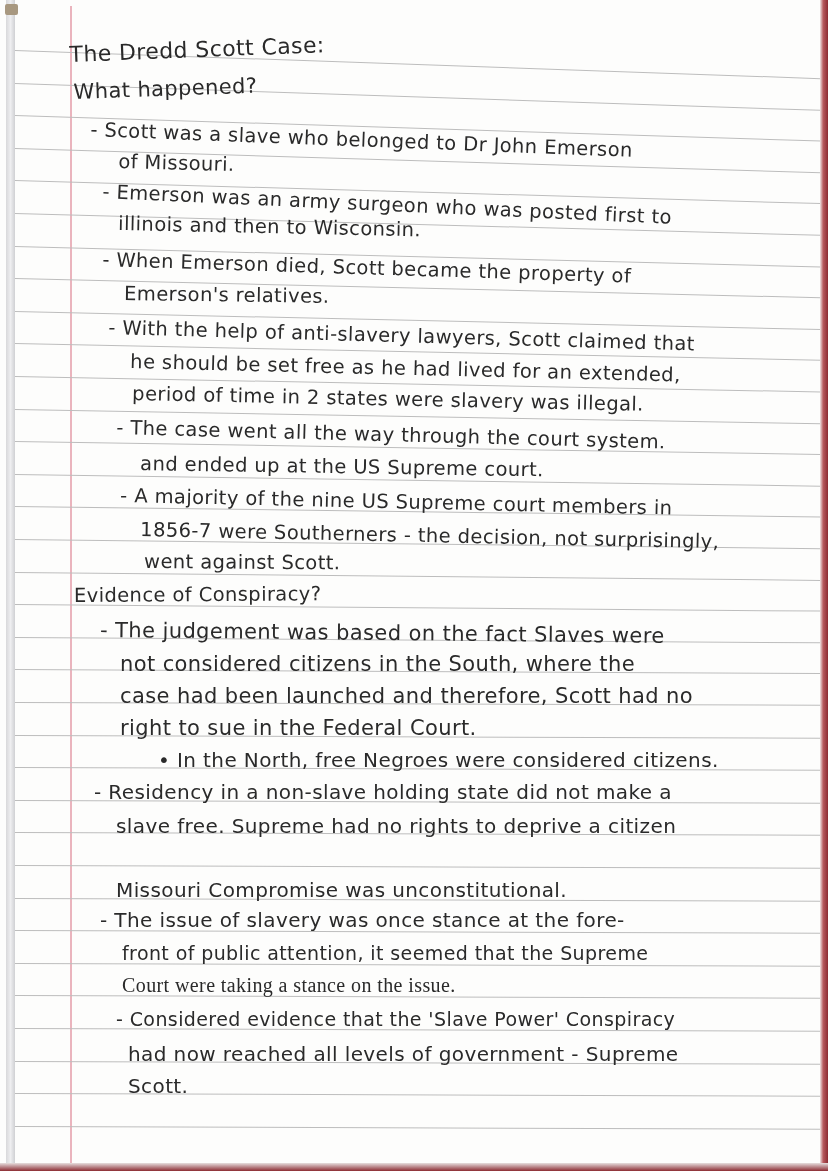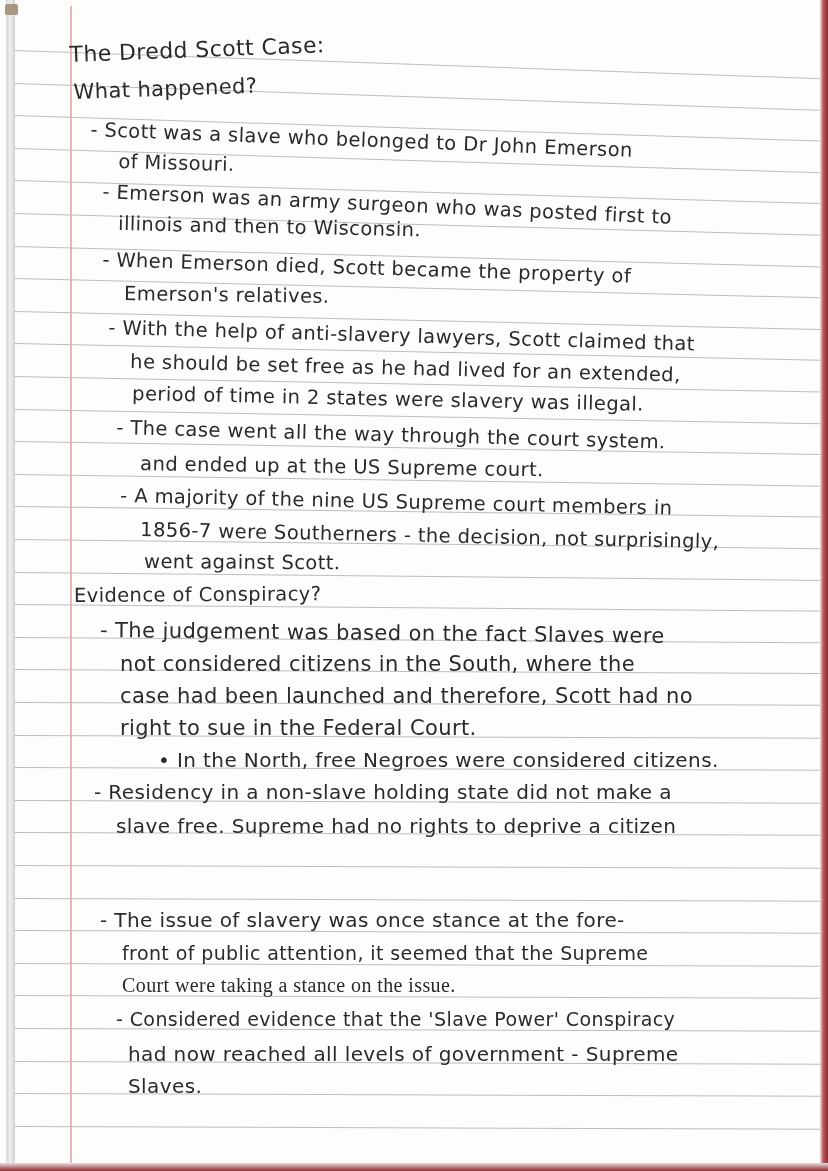--- a/index.html
+++ b/index.html
@@ -160,25 +160,26 @@
     <div class="hw heading" style="left:74px; top:584px; transform:rotate(-0.4deg); font-size:19.5px;">Evidence of Conspiracy?</div>
 
     <div class="hw" style="left:100px; top:618px; transform:rotate(0.6deg); font-size:21px;">- The judgement was based on the fact Slaves were</div>
     <div class="hw" style="left:120px; top:652px; font-size:21px;">not considered citizens in the South, where the</div>
     <div class="hw" style="left:120px; top:684px; font-size:21px;">case had been launched and therefore, Scott had no</div>
     <div class="hw" style="left:120px; top:716px; font-size:21px;">right to sue in the Federal Court.</div>
     <div class="hw" style="left:158px; top:748px; font-size:20px;">• In the North, free Negroes were considered citizens.</div>
 
     <div class="hw" style="left:94px; top:780px; font-size:20px;">- Residency in a non-slave holding state did not make a</div>
     <div class="hw" style="left:116px; top:814px; font-size:20px;">slave free. Supreme had no rights to deprive a citizen</div>
+    <div class="hw" style="left:116px; top:878px; font-size:20px;">Missouri Compromise was unconstitutional.</div>
 
     <div class="hw" style="left:100px; top:908px; font-size:20px;">- The issue of slavery was once stance at the fore-</div>
     <div class="hw" style="left:122px; top:942px; font-size:19px;">front of public attention, it seemed that the Supreme</div>
     <div class="hw" style="left:122px; top:974px; font-size:20px;font-family:Liberation Serif, serif;">Court were taking a stance on the issue.</div>
 
     <div class="hw" style="left:104px; top:1008px; font-size:19px;margin-left:12px;">- Considered evidence that the 'Slave Power' Conspiracy</div>
     <div class="hw" style="left:128px; top:1042px; font-size:20px;">had now reached all levels of government - Supreme</div>
-    <div class="hw" style="left:128px; top:1074px; font-size:20px;">Slaves.</div>
+    <div class="hw" style="left:128px; top:1074px; font-size:20px;">Scott.</div>
   </div>
 
   <div class="cover-edge"></div>
   <div class="cover-bottom"></div>
 </div>
 
 </body></html>

